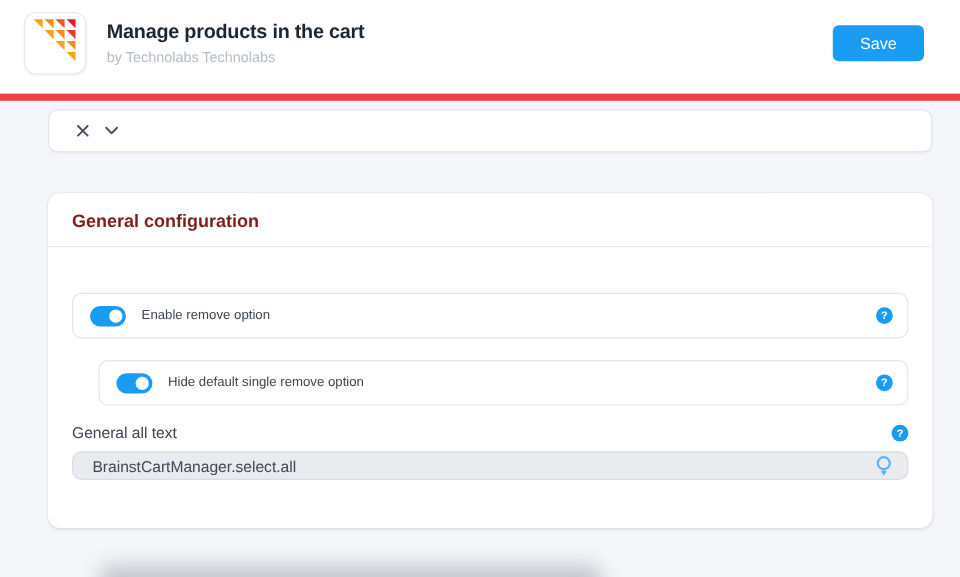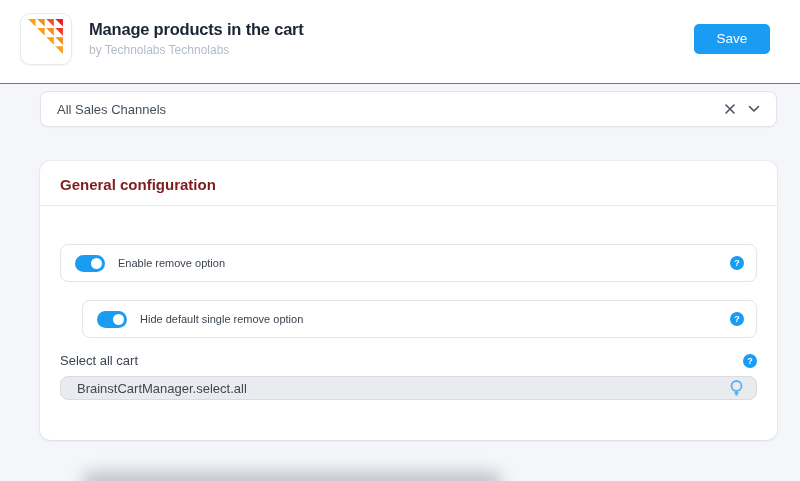--- a/index.html
+++ b/index.html
@@ -9,21 +9,21 @@
     background: #f4f6f9;
     position: relative;
     overflow: hidden;
     -webkit-font-smoothing: antialiased;
   }
 
   
   .app-header {
     height: 84px;
     background: #ffffff;
-    border-bottom: 1px solid #ef4444;
+    border-bottom: 6px solid #ef4444;
     display: flex;
     align-items: center;
     padding: 0 30px 6px 20px;
   }
   .app-logo {
     width: 52px; height: 52px;
     background: #ffffff;
     border: 1px solid #e7e9ee;
     border-radius: 10px;
     box-shadow: 0 1px 2px rgba(16,24,40,.05);
@@ -182,21 +182,20 @@
   <div class="app-titles">
     <div class="app-title">Manage products in the cart</div>
     <div class="app-subtitle">by Technolabs Technolabs</div>
   </div>
   <button class="save-btn">Save</button>
 </header>
 
 <main class="content">
 
   <div class="channel-select">
-    <span class="channel-select-value">All Sales Channels</span>
     <button class="icon-btn">
       <svg width="12" height="12" viewBox="0 0 12 12" fill="none" stroke="currentColor" stroke-width="1.6" stroke-linecap="round">
         <line x1="2" y1="2" x2="10" y2="10"></line>
           <line x1="10" y1="2" x2="2" y2="10"></line>
       </svg>
     </button>
     <button class="icon-btn">
       <svg width="12" height="8" viewBox="0 0 12 8" fill="none" stroke="currentColor" stroke-width="1.6" stroke-linecap="round" stroke-linejoin="round">
         <polyline points="1.5,1.5 6,6 10.5,1.5"></polyline>
       </svg>
@@ -219,21 +218,21 @@
 
       <div class="opt-row">
         <span class="toggle">
             <span class="knob"></span>
           </span>
         <span class="opt-label">Hide default single remove option</span>
         <span class="help-badge">?</span>
       </div>
 
       <div class="field-label-row">
-        <span class="field-label">Select all cart</span>
+        <span class="field-label">General all text</span>
         <span class="help-badge" style="margin-left:0;">?</span>
       </div>
       <div class="text-input-wrap">
         <input type="text" readonly="" value="BrainstCartManager.select.all" style="">
         <span class="bulb-wrap">
           <svg width="15" height="18" viewBox="0 0 15 18" fill="none">
             <circle cx="7.5" cy="7" r="5" stroke="#58b2f6" stroke-width="1.8"></circle>
             <rect x="5.4" y="13" width="4.2" height="2.2" rx="0.8" fill="#58b2f6"></rect>
             <rect x="6.4" y="15.2" width="2.2" height="1.6" rx="0.6" fill="#58b2f6"></rect>
           </svg>

